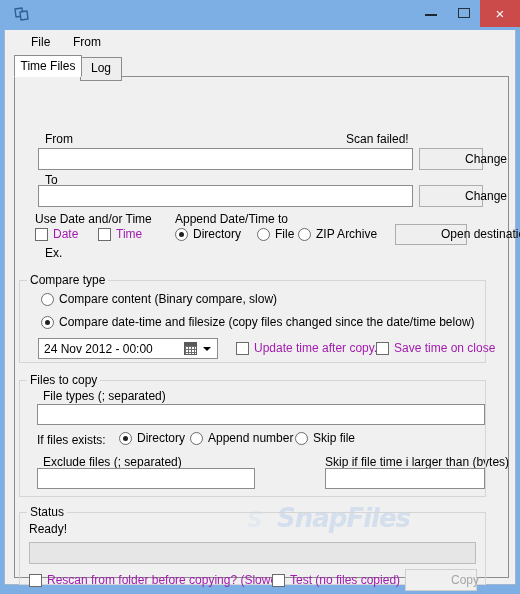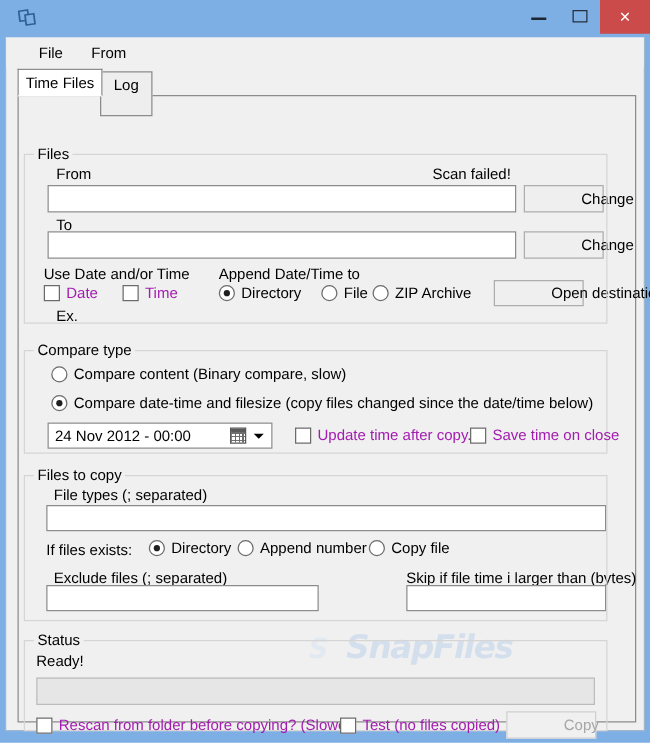--- a/index.html
+++ b/index.html
@@ -134,21 +134,21 @@
     cursor: default;
   }
   .tab.active {
     background: #ffffff;
     border-bottom-color: #ffffff;
     z-index: 3;
   }
   .tab.inactive {
     background: #eeeeee;
     top: 2px;
-    height: 36px;
+    height: 24px;
     z-index: 1;
   }
   #tab-copy-files { left: 0; width: 68px; }
   #tab-log { left: 66px; width: 42px; }
 
   
   #tabpage {
     position: absolute;
     left: 9px; top: 46px;
     width: 495px;
@@ -396,23 +396,20 @@
       <div class="tab active" id="tab-copy-files">Time Files</div>
     </div>
 
     <div id="tabpage"></div>
 
     <div id="watermark">
       <div class="wm-mark">S</div>
       <div class="wm-text">SnapFiles</div>
     </div>
 
-    <div class="group" id="group-files">
-      <div class="group-title">Files</div>
-    </div>
 
     <div class="lbl" style="left:40px; top:102px;">From</div>
     <div class="lbl" style="left:341px; top:102px;">Scan failed!</div>
     <input class="txtbox" id="from-input" style="left: 33px; top: 118px; width: 375px; height: 22px;" placeholder="">
     <div class="btn" style="left:414px; top:118px; width:64px; height:22px; line-height:20px;">Change</div>
 
     <div class="lbl" style="left:40px; top:143px;">To</div>
     <input class="txtbox" id="to-input" style="left: 33px; top: 155px; width: 375px; height: 22px;" placeholder="">
     <div class="btn" style="left:414px; top:155px; width:64px; height:22px; line-height:20px;">Change</div>
 
@@ -485,21 +482,21 @@
     <div class="rb checked" style="left:114px; top:401px;">
       <span class="circle"></span>
       <span class="rb-label">Directory</span>
     </div>
     <div class="rb" style="left:185px; top:401px;">
       <span class="circle"></span>
       <span class="rb-label">Append number</span>
     </div>
     <div class="rb" style="left:290px; top:401px;">
       <span class="circle"></span>
-      <span class="rb-label">Copy file</span>
+      <span class="rb-label">Skip file</span>
     </div>
 
     <div class="lbl" style="left:38px; top:425px;">Exclude files (; separated)</div>
     <input class="txtbox" id="exclude-files-input" style="left: 32px; top: 438px; width: 218px; height: 21px;">
 
     <div class="lbl" style="left:320px; top:425px;">Skip if file time i larger than (bytes)</div>
     <input class="txtbox" id="skip-size-input" style="left: 320px; top: 438px; width: 160px; height: 21px;">
 
     <div class="group" id="group-status">
       <div class="group-title">Status</div>

